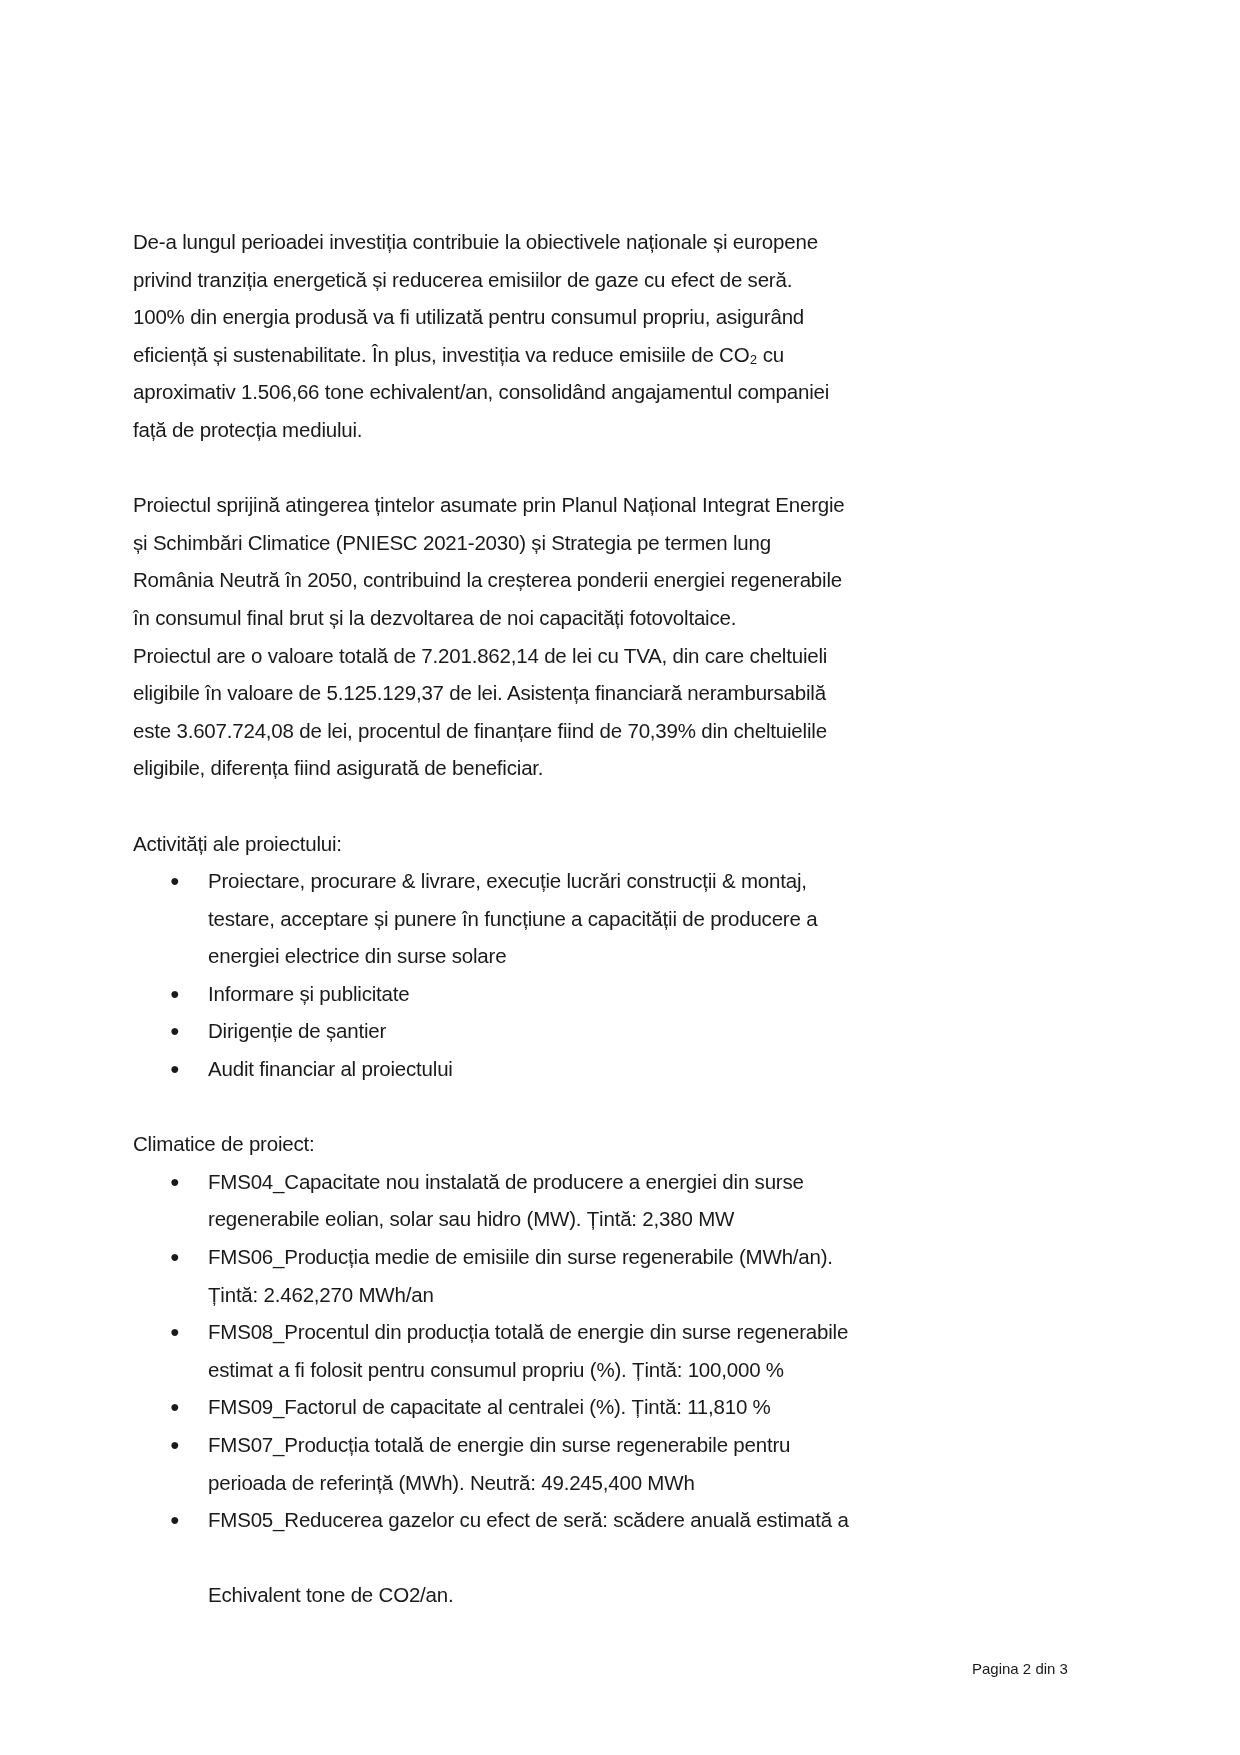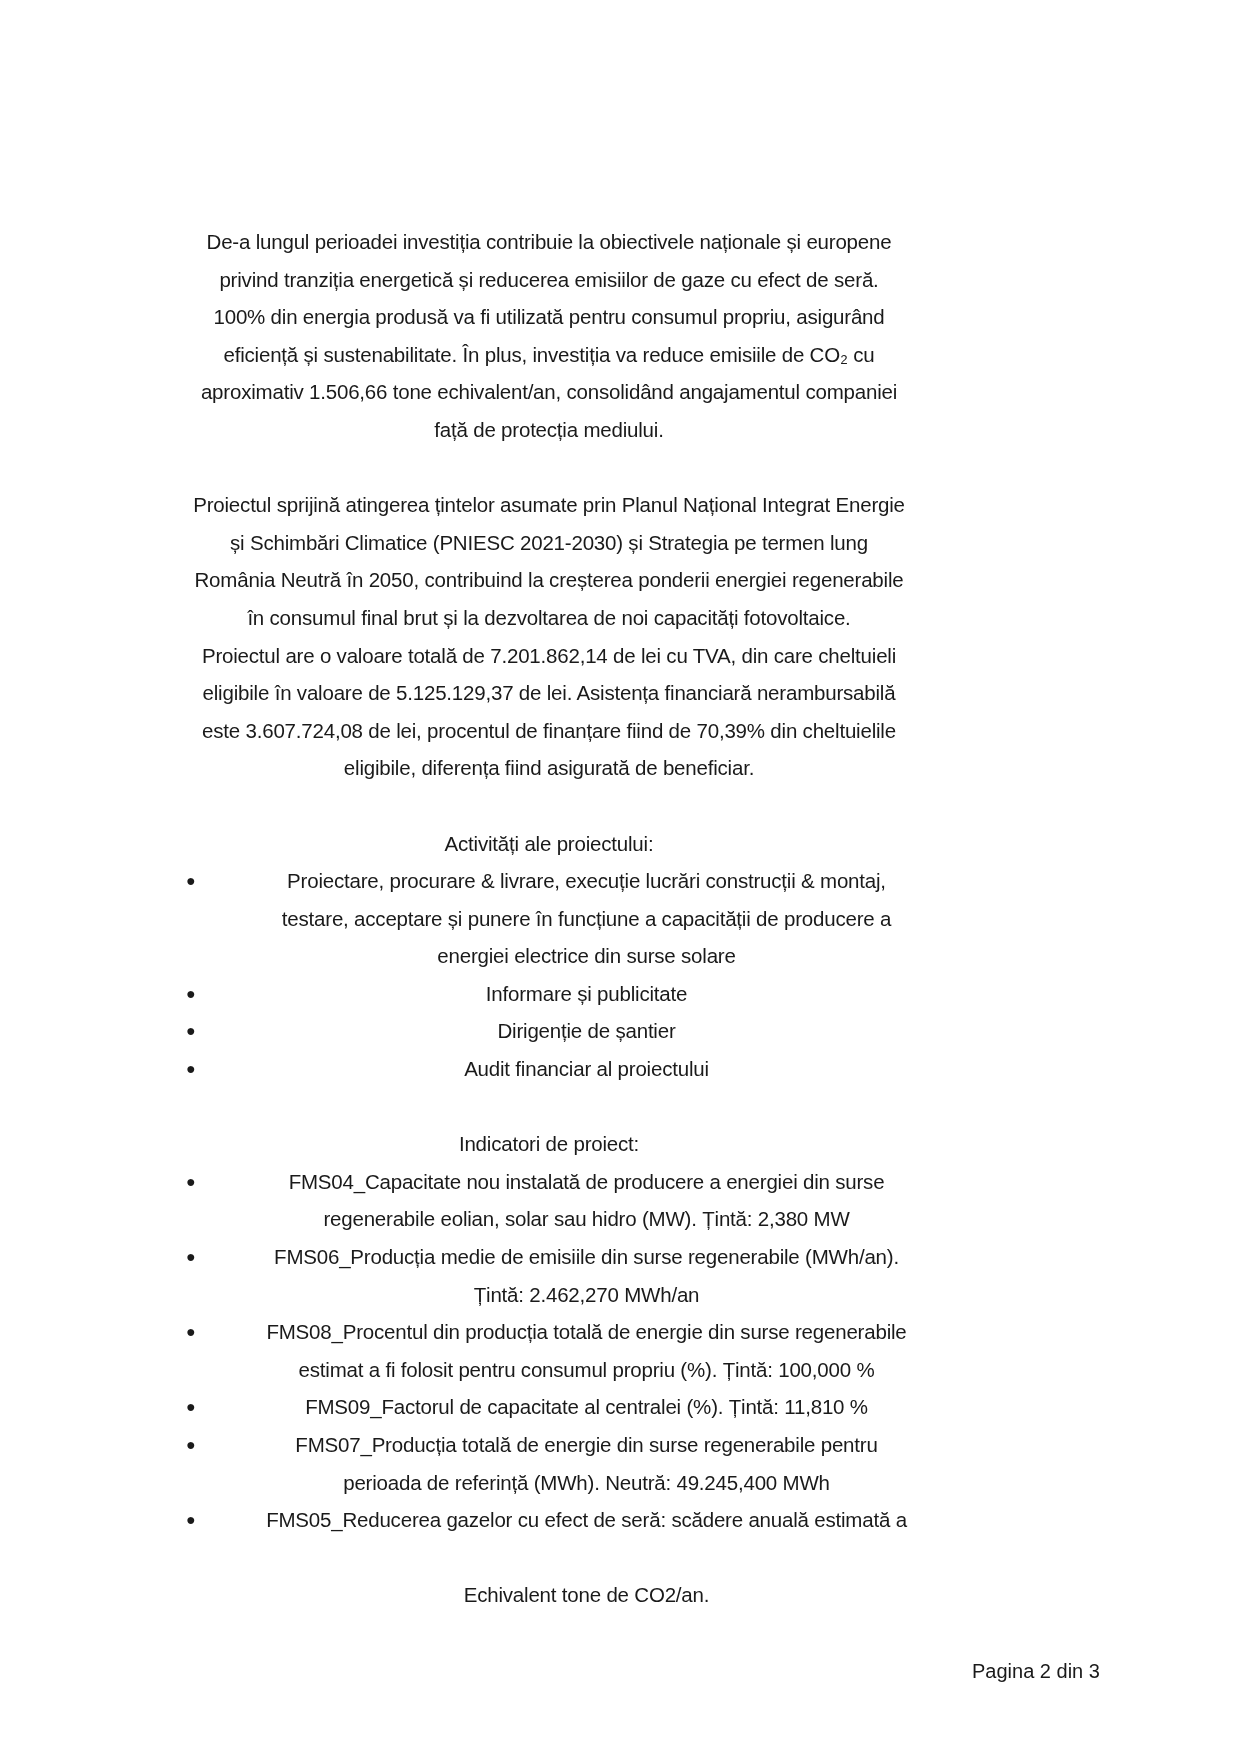--- a/index.html
+++ b/index.html
@@ -10,27 +10,26 @@
   body {
     width: 1240px;
     height: 1755px;
     position: relative;
     overflow: hidden;
     font-family: "Liberation Sans", sans-serif;
     color: #1a1a1a;
   }
   .page-content {
     position: absolute;
-    left: 149px;
+    left: 133px;
     top: 223px;
     width: 800px;
     font-size: 20.5px;
     line-height: 37.6px;
     letter-spacing: -0.2px;
-    text-align: center;
   }
   .para {
     margin: 0;
   }
   .spacer {
     height: 37.6px;
   }
   .section-heading {
     margin: 0;
   }
@@ -46,21 +45,21 @@
   .bullet-dot {
     position: absolute;
     left: 37px;
     top: 0;
     font-size: 16px;
   }
   .page-number {
     position: absolute;
     left: 972px;
     top: 1660px;
-    font-size: 20px;
+    font-size: 15px;
     font-family: "Liberation Sans", sans-serif;
     color: #1a1a1a;
   }
 </style>
 </head>
 <body>
 
 <div class="page-content">
 
   <p class="para">
@@ -104,21 +103,21 @@
       <span>Dirigenție de șantier</span>
     </li>
     <li>
       <span class="bullet-dot">●</span>
       <span>Audit financiar al proiectului</span>
     </li>
   </ul>
 
   <div class="spacer"></div>
 
-  <p class="section-heading">Indicatori de proiect:</p>
+  <p class="section-heading">Climatice de proiect:</p>
   <ul class="bullets">
     <li>
       <span class="bullet-dot">●</span>
       <span>FMS04_Capacitate nou instalată de producere a energiei din surse</span><br>
       <span>regenerabile eolian, solar sau hidro (MW). Țintă: 2,380 MW</span>
     </li>
     <li>
       <span class="bullet-dot">●</span>
       <span>FMS06_Producția medie de emisiile din surse regenerabile (MWh/an).</span><br>
       <span>Țintă: 2.462,270 MWh/an</span>

